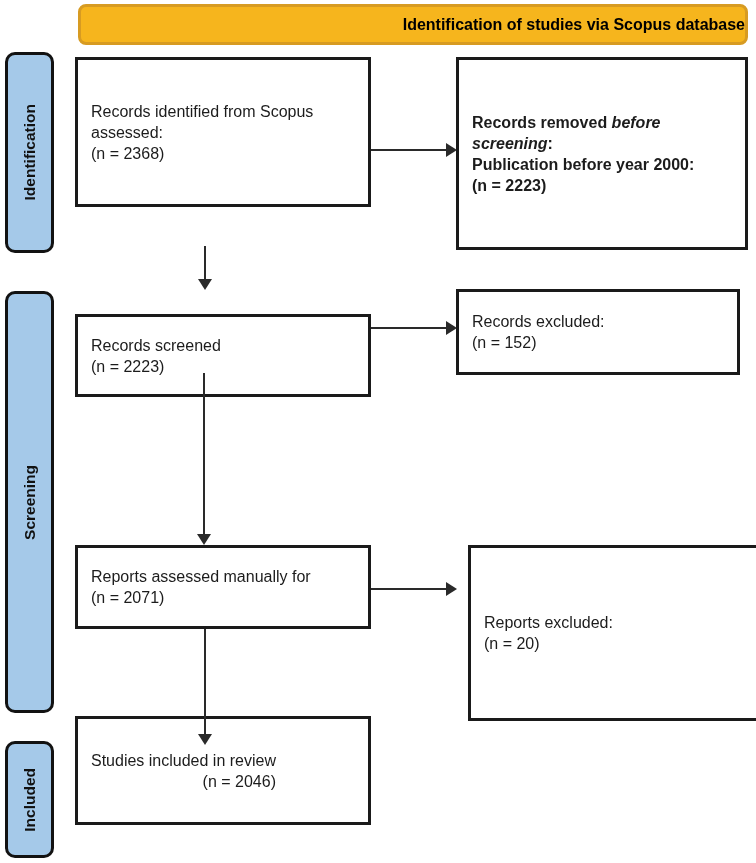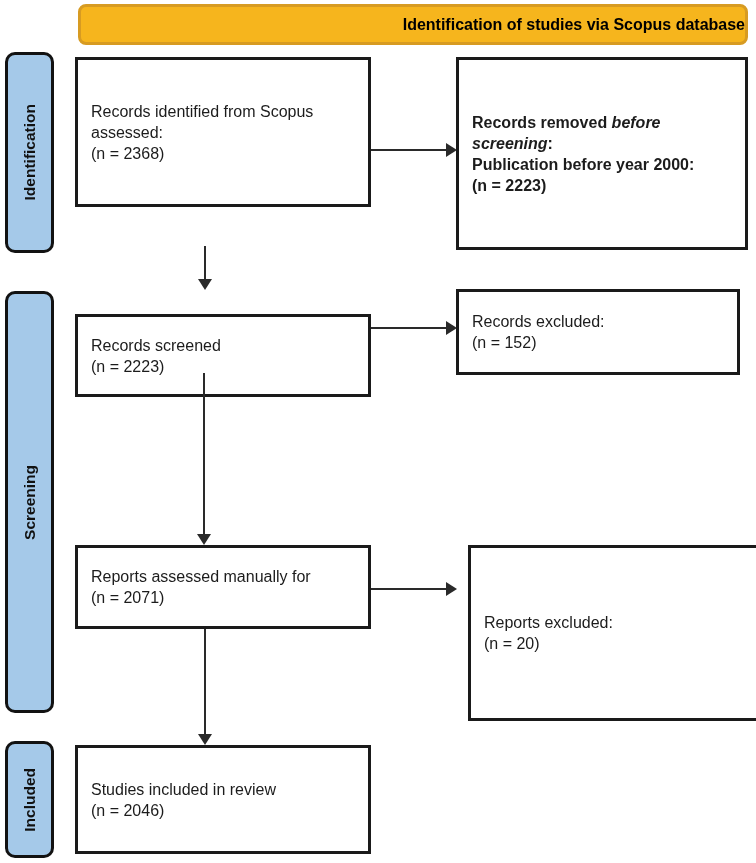--- a/index.html
+++ b/index.html
@@ -67,21 +67,21 @@
     font-size: 16px;
     line-height: 21px;
     color: var(--text);
   }
   #box-records-identified { left: 75px;  top: 57px;  width: 296px; height: 150px; }
   #box-records-removed    { left: 456px; top: 57px;  width: 292px; height: 193px; font-weight: bold; }
   #box-records-screened   { left: 75px;  top: 290px; width: 296px; height: 83px; margin-top: 24px;  }
   #box-records-excluded   { left: 456px; top: 289px; width: 284px; height: 86px;  }
   #box-reports-assessed   { left: 75px;  top: 545px; width: 296px; height: 84px;  }
   #box-reports-excluded   { left: 468px; top: 545px; width: 292px; height: 176px; }
-  #box-studies-included   { left: 75px;  top: 745px; width: 296px; height: 109px; }
+  #box-studies-included   { left: 75px;  top: 716px; width: 296px; height: 109px; text-align: right; }
 
   .arrow-line-h { position: absolute; height: 2px; background: var(--arrow); }
   .arrow-line-v { position: absolute; width: 2px; background: var(--arrow); }
   .arrow-head-right {
     position: absolute; width: 0; height: 0;
     border-left: 11px solid var(--arrow);
     border-top: 7px solid transparent;
     border-bottom: 7px solid transparent;
   }
   .arrow-head-down {

